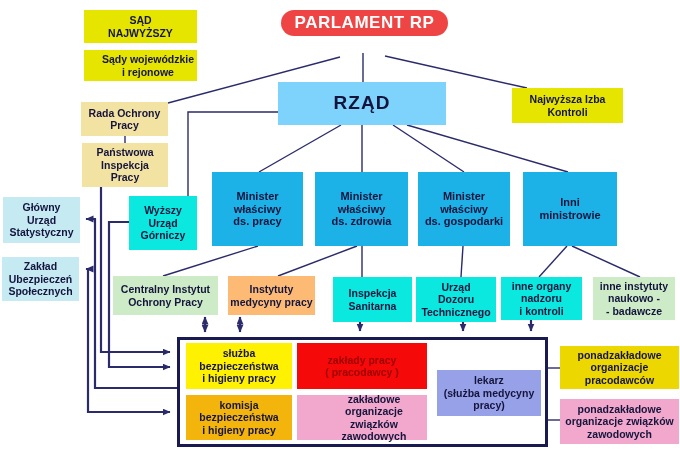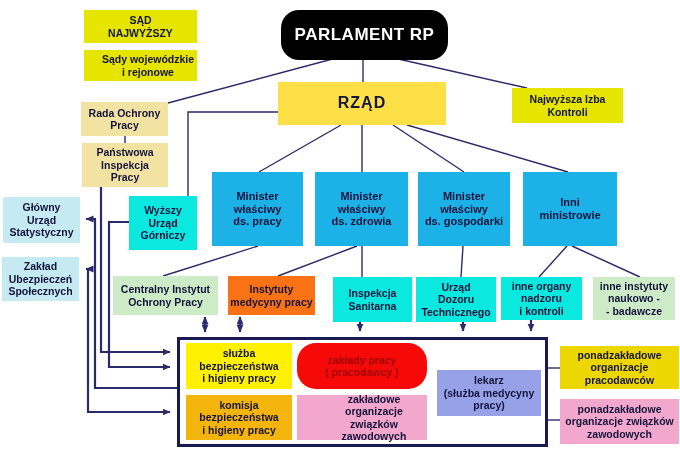--- a/index.html
+++ b/index.html
@@ -7,45 +7,45 @@
     position:relative;width:680px;height:460px;background:#ffffff;overflow:hidden;
     font-family:"Liberation Sans",sans-serif;
   }
   .node{
     position:absolute;display:flex;align-items:center;justify-content:center;
     text-align:center;font-weight:bold;color:#14143c;white-space:pre-line;
     font-size:10.5px;line-height:1.18;box-sizing:border-box;
   }
   svg.wires{position:absolute;left:0;top:0;pointer-events:none;}
 
-  .b-parlament{left:281px;top:10px;width:167px;height:50px;background:#000000;color:#ffffff;font-size:17px;letter-spacing:.5px;border-radius:18px;}
+  .b-parlament{left:281px;top:10px;width:167px;height:26px;background:#ef4444;color:#ffffff;font-size:17px;letter-spacing:.5px;border-radius:18px;}
   .b-sad{left:84px;top:10px;width:113px;height:33px;background:#E5E500;}
   .b-sady{left:84px;top:50px;width:113px;height:31px;background:#E5E500;padding-left:15px;}
-  .b-rzad{left:278px;top:82px;width:168px;height:43px;background:#fde047;font-size:16px;letter-spacing:1px;}
+  .b-rzad{left:278px;top:82px;width:168px;height:43px;background:#7dd3fc;font-size:19px;letter-spacing:1px;}
   .b-nik{left:512px;top:88px;width:111px;height:35px;background:#E5E500;}
   .b-rada{left:81px;top:102px;width:87px;height:34px;background:#F3E3A2;}
   .b-pip{left:82px;top:143px;width:86px;height:44px;background:#F3E3A2;}
   .b-gus{left:3px;top:197px;width:77px;height:46px;background:#C5EAF2;}
   .b-zus{left:2px;top:257px;width:77px;height:44px;background:#C5EAF2;}
   .b-wug{left:129px;top:196px;width:68px;height:54px;background:#0AE8E0;}
   .b-min{background:#1CB2E8;font-size:11px;top:172px;height:74px;}
   .b-min1{left:212px;width:91px;}
   .b-min2{left:315px;width:93px;}
   .b-min3{left:418px;width:92px;}
   .b-min4{left:523px;width:94px;}
   .b-ciop{left:113px;top:276px;width:105px;height:39px;background:#CDEBC6;}
-  .b-imp{left:228px;top:276px;width:87px;height:39px;background:#f97316;}
+  .b-imp{left:228px;top:276px;width:87px;height:39px;background:#fdba74;}
   .b-is{left:333px;top:277px;width:79px;height:45px;background:#0AE8E0;}
   .b-udt{left:416px;top:277px;width:80px;height:45px;background:#0AE8E0;}
   .b-organy{left:501px;top:277px;width:81px;height:43px;background:#0AE8E0;}
   .b-instytuty{left:593px;top:277px;width:82px;height:43px;background:#CDEBC6;}
   .b-frame{position:absolute;left:177px;top:337px;width:371px;height:110px;background:#ffffff;
            border:3px solid #1A1A52;box-sizing:border-box;}
   .b-sluzba{left:186px;top:343px;width:106px;height:46px;background:#FFF101;}
-  .b-zaklady{left:297px;top:343px;width:130px;height:46px;background:#F60909;color:#9E0000;border-radius:19px;}
+  .b-zaklady{left:297px;top:343px;width:130px;height:46px;background:#F60909;color:#9E0000;}
   .b-lekarz{left:437px;top:343px;width:104px;height:46px;background:#97A1E8;margin-top:27px;}
   .b-komisja{left:186px;top:395px;width:106px;height:45px;background:#F3B40B;}
   .b-zakladowe{left:297px;top:395px;width:130px;height:45px;background:#F2A8CC;padding-left:24px;}
   .b-spoleczna{left:437px;top:395px;width:104px;height:45px;background:#FAD3A3;}
   .b-ponad1{left:560px;top:346px;width:119px;height:43px;background:#EDD701;}
   .b-ponad2{left:560px;top:399px;width:119px;height:45px;background:#F2A8CC;}
 </style>
 </head>
 <body>
 

